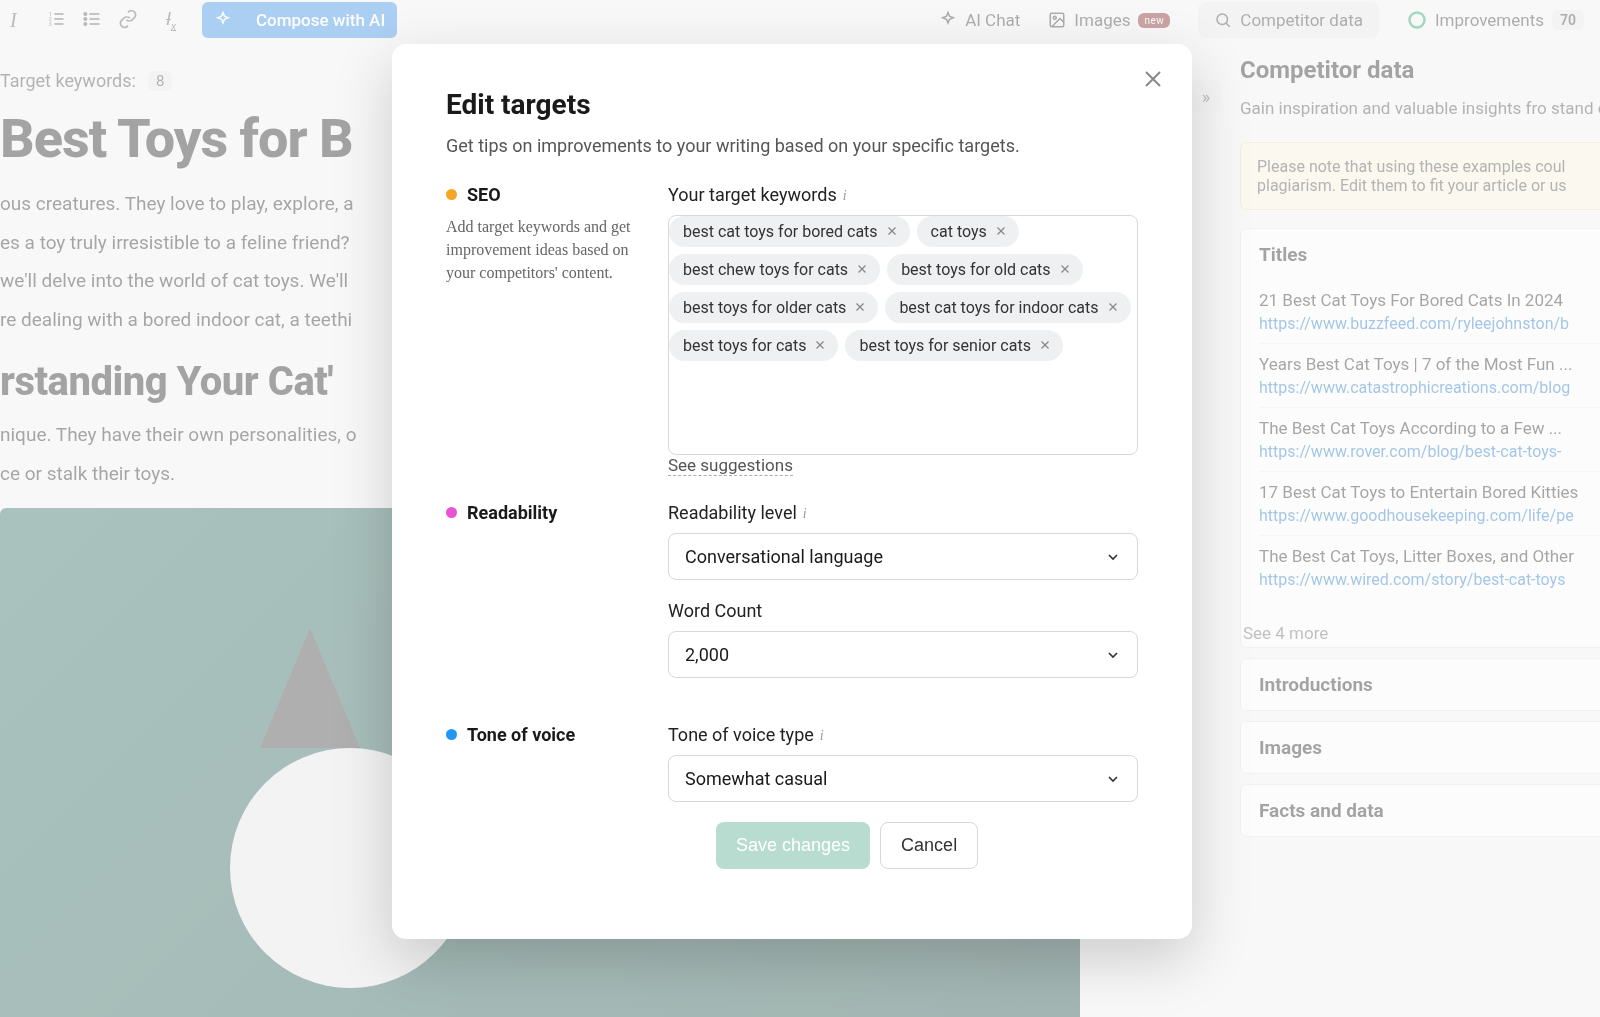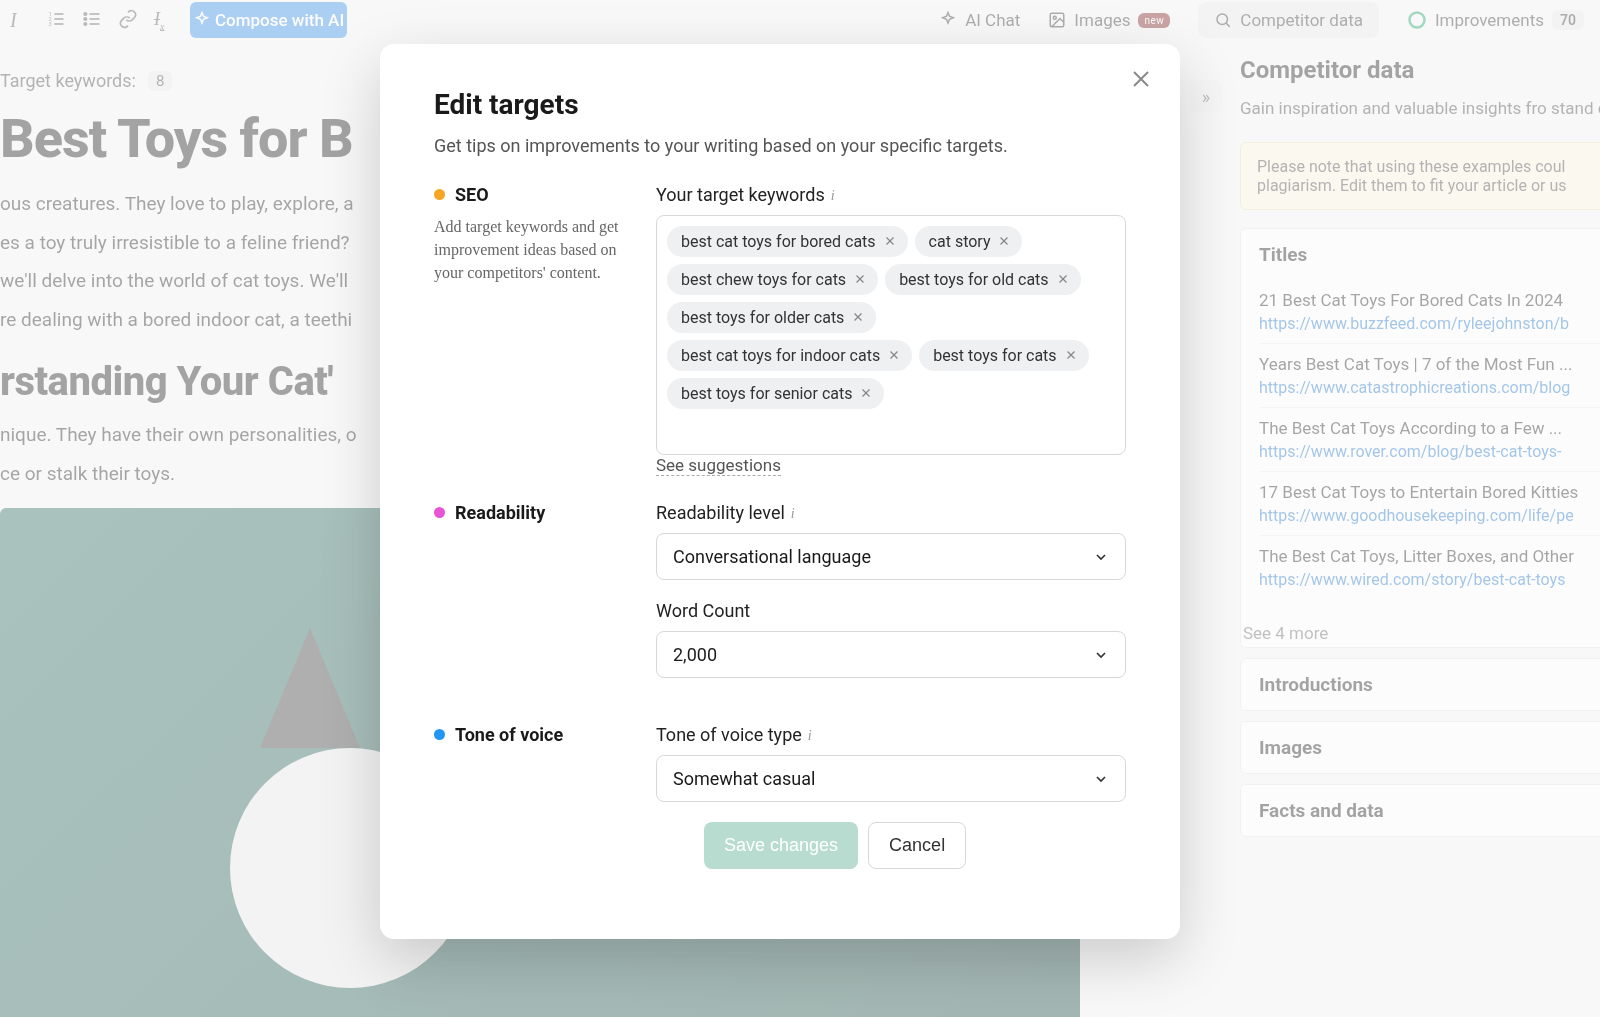--- a/index.html
+++ b/index.html
@@ -26,25 +26,25 @@
   height: 40px;
   display: flex;
   align-items: center;
   gap: 14px;
   padding: 0 10px;
 }
 .bg-toolbar .ico { width: 22px; height: 22px; color: #555; }
 .bg-compose {
   background: #2f88e8;
   color: #fff;
-  padding: 8px 3px;
+  padding: 8px 12px;
   border-radius: 6px;
   display: inline-flex;
   align-items: center;
-  gap: 4px;
+  gap: 24px;
   font-size: 17px;
   font-weight: 500;
 }
 .bg-topright {
   position: absolute;
   top: 0; right: 16px;
   display: flex;
   align-items: center;
   gap: 28px;
   height: 40px;
@@ -135,21 +135,21 @@
 
 
 .overlay {
   position: absolute;
   inset: 0;
   background: rgba(255,255,255,0.35);
 }
 .modal {
   position: absolute;
   top: 44px;
-  left: 380px;
+  left: 392px;
   width: 800px;
   background: #fff;
   border-radius: 14px;
   box-shadow: 0 20px 60px rgba(0,0,0,0.18);
   padding: 44px 54px 44px;
 }
 .modal-close {
   position: absolute;
   top: 20px; right: 24px;
   width: 30px; height: 30px;
@@ -166,21 +166,20 @@
 .dot.orange { background: #f5a623; }
 .dot.pink { background: #e754d6; }
 .dot.blue { background: #2196f3; }
 .section-desc { font-size: 16px; color: #666; line-height: 1.45; font-family: Liberation Serif, serif; }
 .section-right { flex: 1; }
 .field-label { font-size: 18px; color: #222; margin-bottom: 10px; display:flex; align-items:center; gap:6px;}
 .info-ico { width: 14px; height: 14px; color: #999; font-style: italic; font-family: Georgia, serif; font-size: 14px;}
 .tagbox {
   border: 1px solid #d8d8d8;
   border-radius: 8px;
-  padding: 10px;
   display: flex;
   flex-wrap: wrap;
   gap: 7px;
   min-height: 240px;
   align-content: flex-start;
 }
 .tag {
   background: #eef0f2;
   border-radius: 16px;
   padding: 6px 10px 6px 14px;
@@ -258,21 +257,21 @@
           <circle cx="4" cy="12" r="1.5" fill="currentColor"></circle>
           <circle cx="4" cy="18" r="1.5" fill="currentColor"></circle>
         </svg>
     </span>
     <span class="ico">
       <svg viewBox="0 0 24 24" width="20" height="20" fill="none" stroke="currentColor" stroke-width="2">
           <path d="M10 13a5 5 0 0 0 7 0l3-3a5 5 0 0 0-7-7l-1 1"></path>
           <path d="M14 11a5 5 0 0 0-7 0l-3 3a5 5 0 0 0 7 7l1-1"></path>
         </svg>
     </span>
-    <span class="ico" style="font-style:italic;font-family:Liberation Serif, serif;text-decoration:line-through;font-size:18px;">I<sub style="font-size:10px">x</sub></span>
+    <span class="ico" style="font-style:italic;font-family:Liberation Sans, sans-serif;text-decoration:line-through;font-size:18px;margin-left:12px;">I<sub style="font-size:10px">x</sub></span>
     <span class="bg-compose">
       <svg viewBox="0 0 24 24" width="18" height="18" fill="none" stroke="currentColor" stroke-width="2">
           <path d="M12 2l2 5 5 2-5 2-2 5-2-5-5-2 5-2z"></path>
         </svg>
       <span>Compose with AI</span>
     </span>
   </div>
   <div class="bg-topright">
     <span class="item">
       <svg viewBox="0 0 24 24" width="18" height="18" fill="none" stroke="currentColor" stroke-width="2">
@@ -397,21 +396,21 @@
           <span class="tag">
             <span>best cat toys for bored cats</span>
             <span class="x">
               <svg viewBox="0 0 24 24" width="12" height="12" fill="none" stroke="currentColor" stroke-width="2.5">
                 <line x1="5" y1="5" x2="19" y2="19"></line>
                 <line x1="19" y1="5" x2="5" y2="19"></line>
               </svg>
             </span>
           </span>
           <span class="tag">
-            <span>cat story</span>
+            <span>cat toys</span>
             <span class="x">
               <svg viewBox="0 0 24 24" width="12" height="12" fill="none" stroke="currentColor" stroke-width="2.5">
                 <line x1="5" y1="5" x2="19" y2="19"></line>
                 <line x1="19" y1="5" x2="5" y2="19"></line>
               </svg>
             </span>
           </span>
           <span class="tag">
             <span>best chew toys for cats</span>
             <span class="x">

